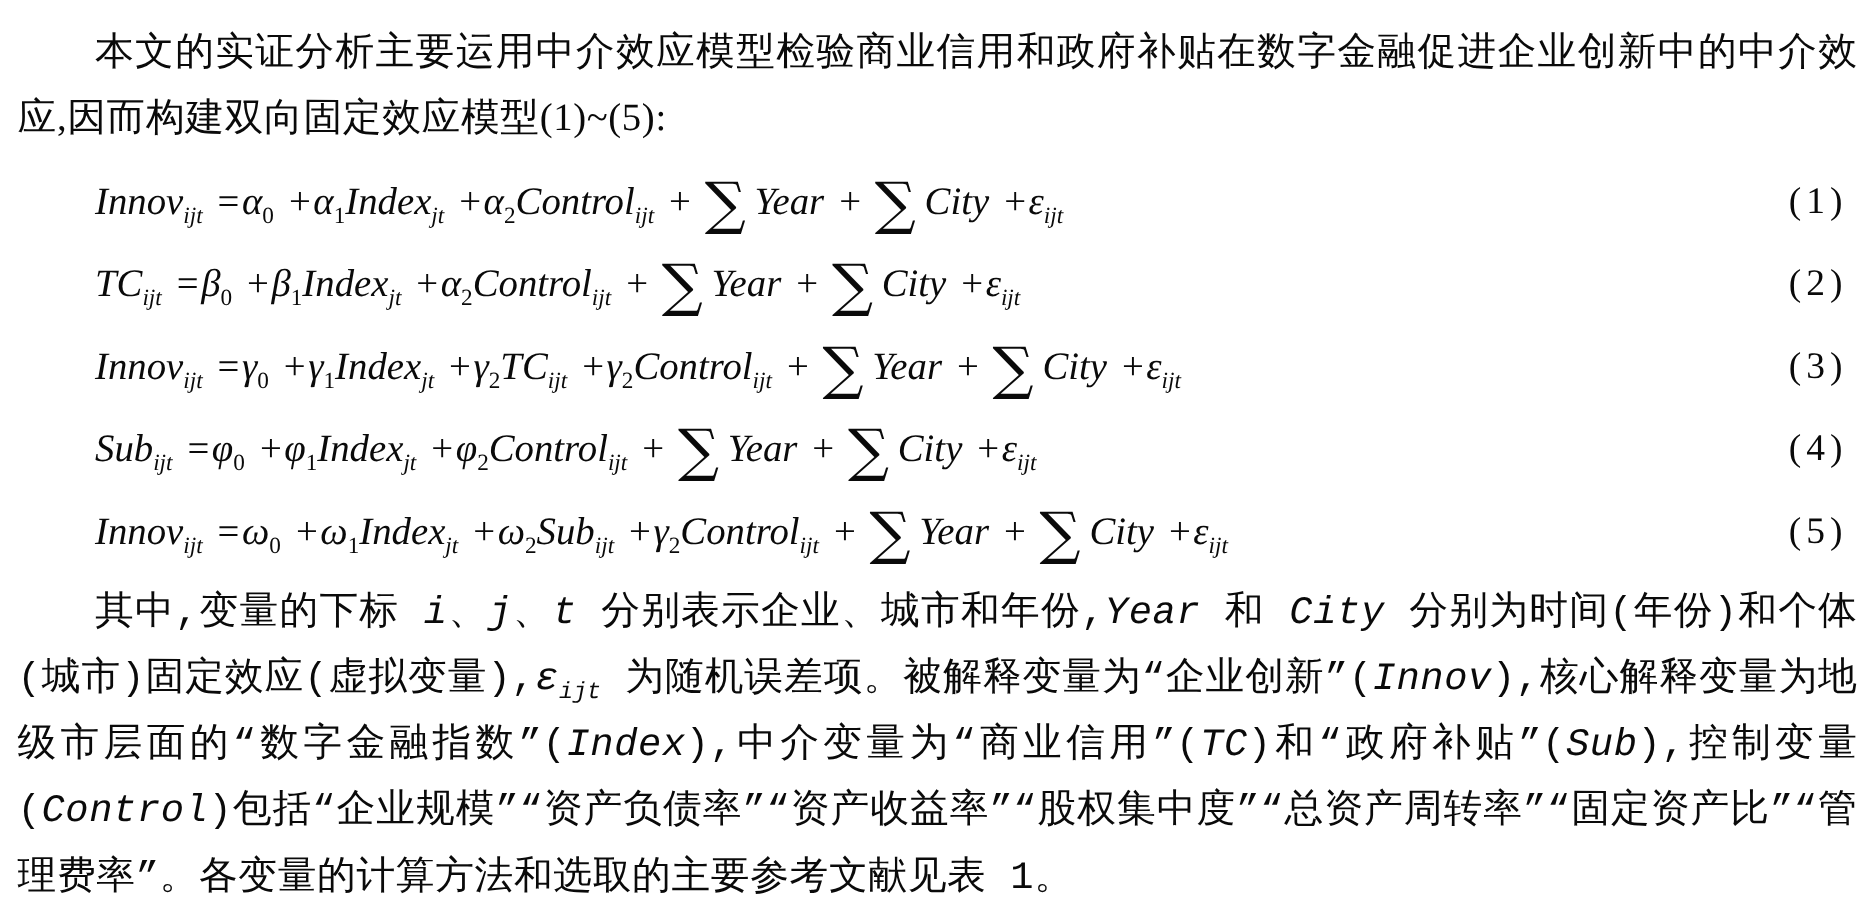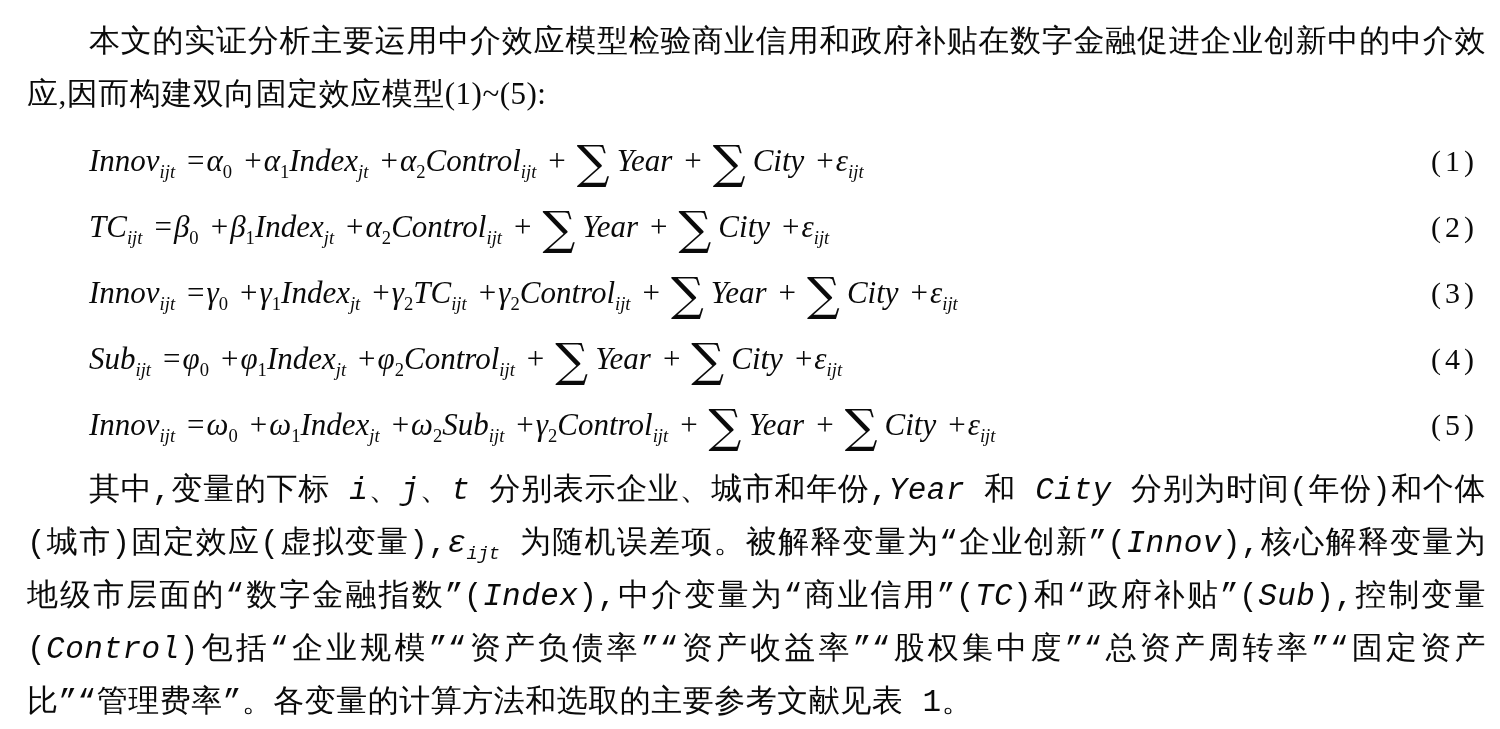--- a/index.html
+++ b/index.html
@@ -1,20 +1,20 @@
 <!DOCTYPE html>
 <html><head>
 <meta charset="utf-8">
 <style>
   html,body{margin:0;padding:0;background:#ffffff;}
   .page{
     position:relative;
     width:1500px;height:729px;
     box-sizing:border-box;
-    padding:14px 14px 0 27px;
+    padding:14px 14px 0 14px;
     background:#ffffff;
     color:#0a0a0a;
     font-family:"Liberation Serif","DejaVu Serif",serif;
     overflow:hidden;
   }
   .para{
     margin:0;
     font-size:31px;
     line-height:53px;
     text-align:justify;

